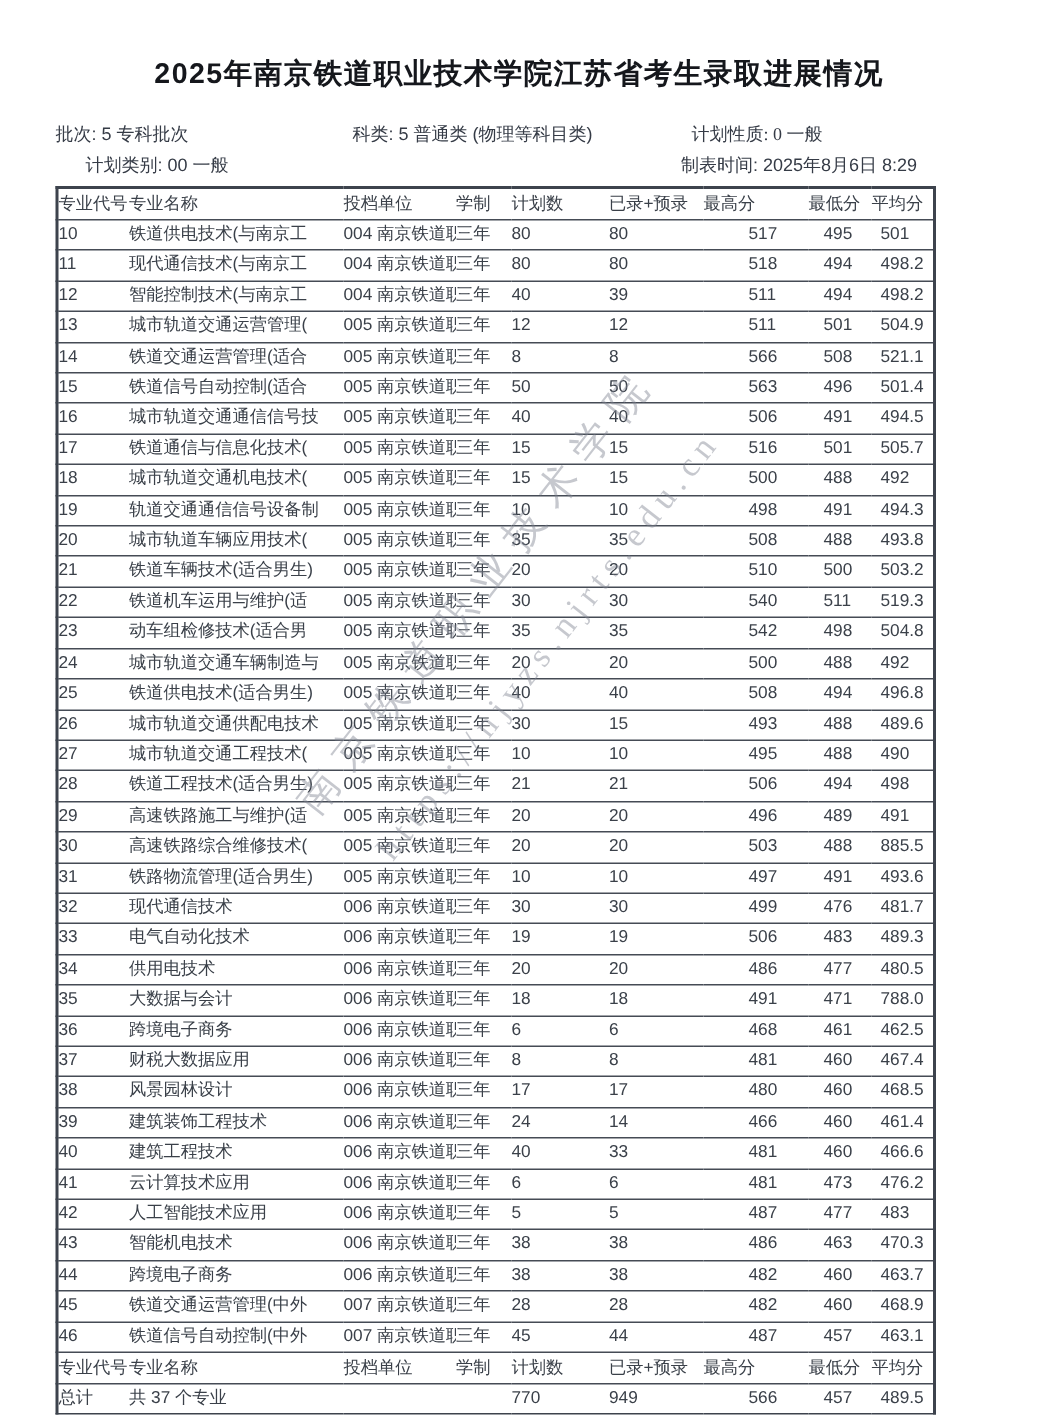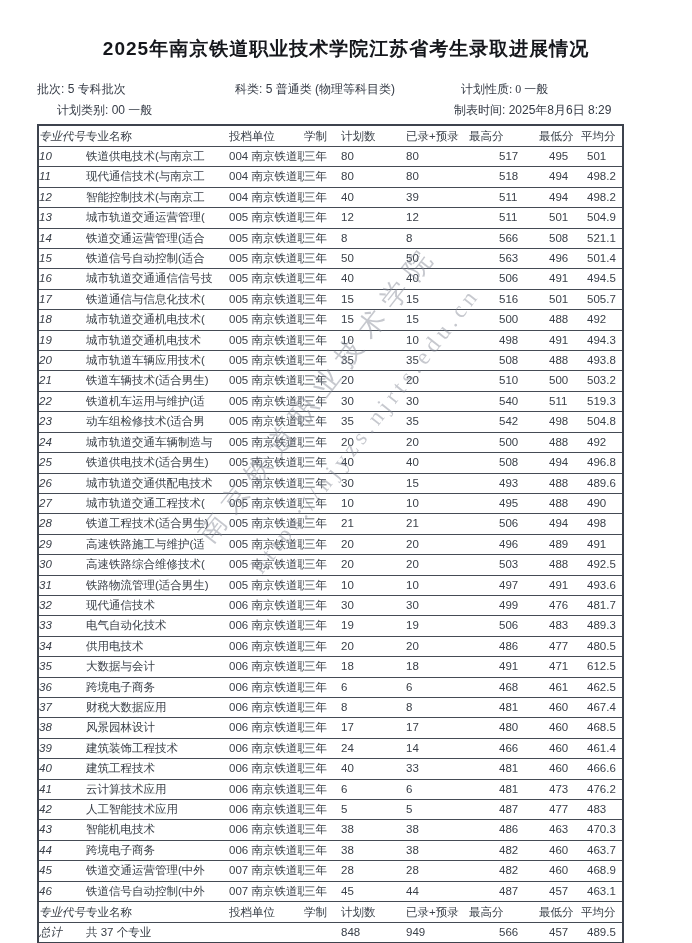--- a/index.html
+++ b/index.html
@@ -34,21 +34,21 @@
     width:585px; font-size:11.5px; color:#3a4049;
     border:2px solid #3d434d;
   }
   table.report th, table.report td {
     border-bottom:1px solid #454b55;
     text-align:left; white-space:nowrap; overflow:hidden;
     font-weight:normal; padding:0; height:19.4px; line-height:19.4px;
   }
   table.report tr.hdr th { height:20px; line-height:20px; }
   
-  .c0 { padding-left:11px;font-style:italic; }
+  .c0 { padding-left:11px; }
   .c1 { padding-left:7px; }
   .c2 { padding-left:3px; }
   .c3 { padding-left:2px; }
   .c4 { padding-left:4px; }
   .c5 { padding-left:6px; }
   .c6 { padding-left:12px; }
   .c7 { padding-left:6px; }
   .c8 { padding-left:8px; }
   
   tr.data td.c6, tr.total td.c6 { padding-left:30px; }
@@ -203,21 +203,21 @@
             <td class="c2">005 南京铁道职</td>
             <td class="c3">三年</td>
             <td class="c4">15</td>
             <td class="c5">15</td>
             <td class="c6">500</td>
             <td class="c7">488</td>
             <td class="c8">492</td>
           </tr>
           <tr class="data">
             <td class="c0">19</td>
-            <td class="c1">城市轨道交通机电技术</td>
+            <td class="c1">轨道交通通信信号设备制</td>
             <td class="c2">005 南京铁道职</td>
             <td class="c3">三年</td>
             <td class="c4">10</td>
             <td class="c5">10</td>
             <td class="c6">498</td>
             <td class="c7">491</td>
             <td class="c8">494.3</td>
           </tr>
           <tr class="data">
             <td class="c0">20</td>
@@ -331,21 +331,21 @@
           </tr>
           <tr class="data">
             <td class="c0">30</td>
             <td class="c1">高速铁路综合维修技术(</td>
             <td class="c2">005 南京铁道职</td>
             <td class="c3">三年</td>
             <td class="c4">20</td>
             <td class="c5">20</td>
             <td class="c6">503</td>
             <td class="c7">488</td>
-            <td class="c8">492.5</td>
+            <td class="c8">885.5</td>
           </tr>
           <tr class="data">
             <td class="c0">31</td>
             <td class="c1">铁路物流管理(适合男生)</td>
             <td class="c2">005 南京铁道职</td>
             <td class="c3">三年</td>
             <td class="c4">10</td>
             <td class="c5">10</td>
             <td class="c6">497</td>
             <td class="c7">491</td>
@@ -386,21 +386,21 @@
           </tr>
           <tr class="data">
             <td class="c0">35</td>
             <td class="c1">大数据与会计</td>
             <td class="c2">006 南京铁道职</td>
             <td class="c3">三年</td>
             <td class="c4">18</td>
             <td class="c5">18</td>
             <td class="c6">491</td>
             <td class="c7">471</td>
-            <td class="c8">612.5</td>
+            <td class="c8">788.0</td>
           </tr>
           <tr class="data">
             <td class="c0">36</td>
             <td class="c1">跨境电子商务</td>
             <td class="c2">006 南京铁道职</td>
             <td class="c3">三年</td>
             <td class="c4">6</td>
             <td class="c5">6</td>
             <td class="c6">468</td>
             <td class="c7">461</td>
@@ -525,21 +525,21 @@
             <th class="c5">已录+预录</th>
             <th class="c6">最高分</th>
             <th class="c7">最低分</th>
             <th class="c8">平均分</th>
           </tr>
           <tr class="total">
             <td class="c0">总计</td>
             <td class="c1">共 37 个专业</td>
             <td class="c2"></td>
             <td class="c3"></td>
-            <td class="c4">848</td>
+            <td class="c4">770</td>
             <td class="c5">949</td>
             <td class="c6">566</td>
             <td class="c7">457</td>
             <td class="c8">489.5</td>
           </tr>
         </tbody>
     </table>
   </div>
 
   <div class="watermark">

